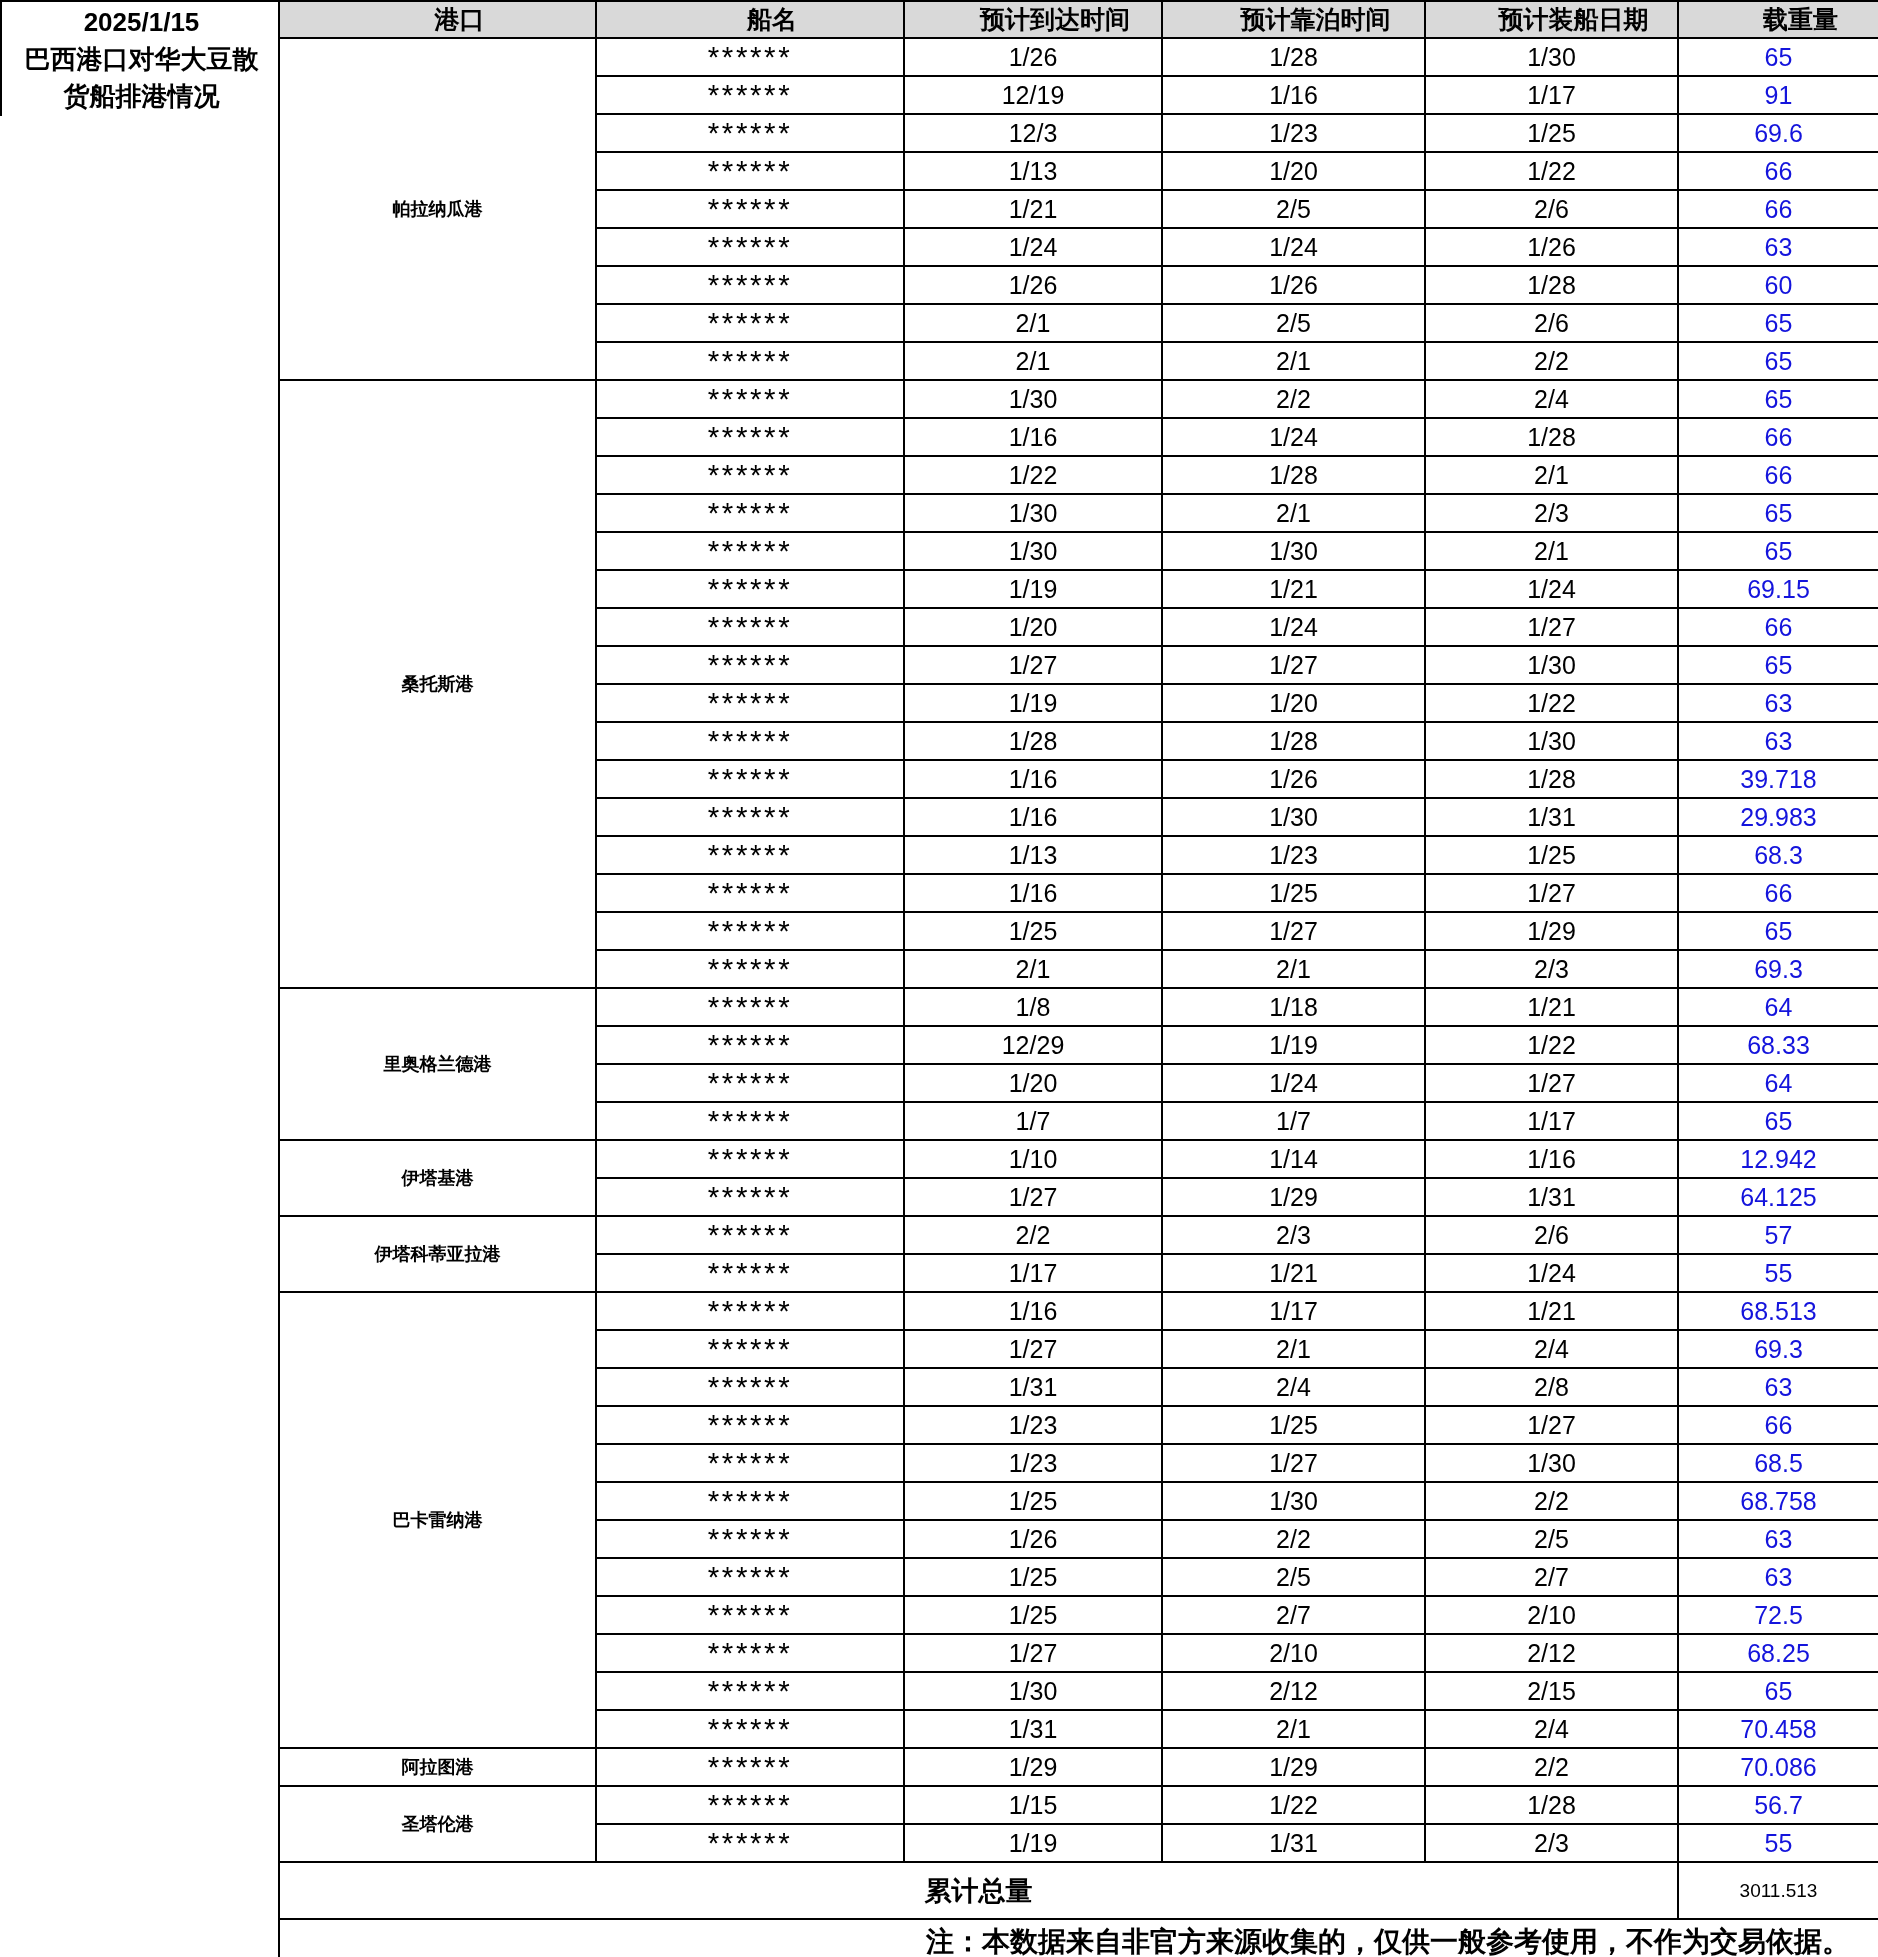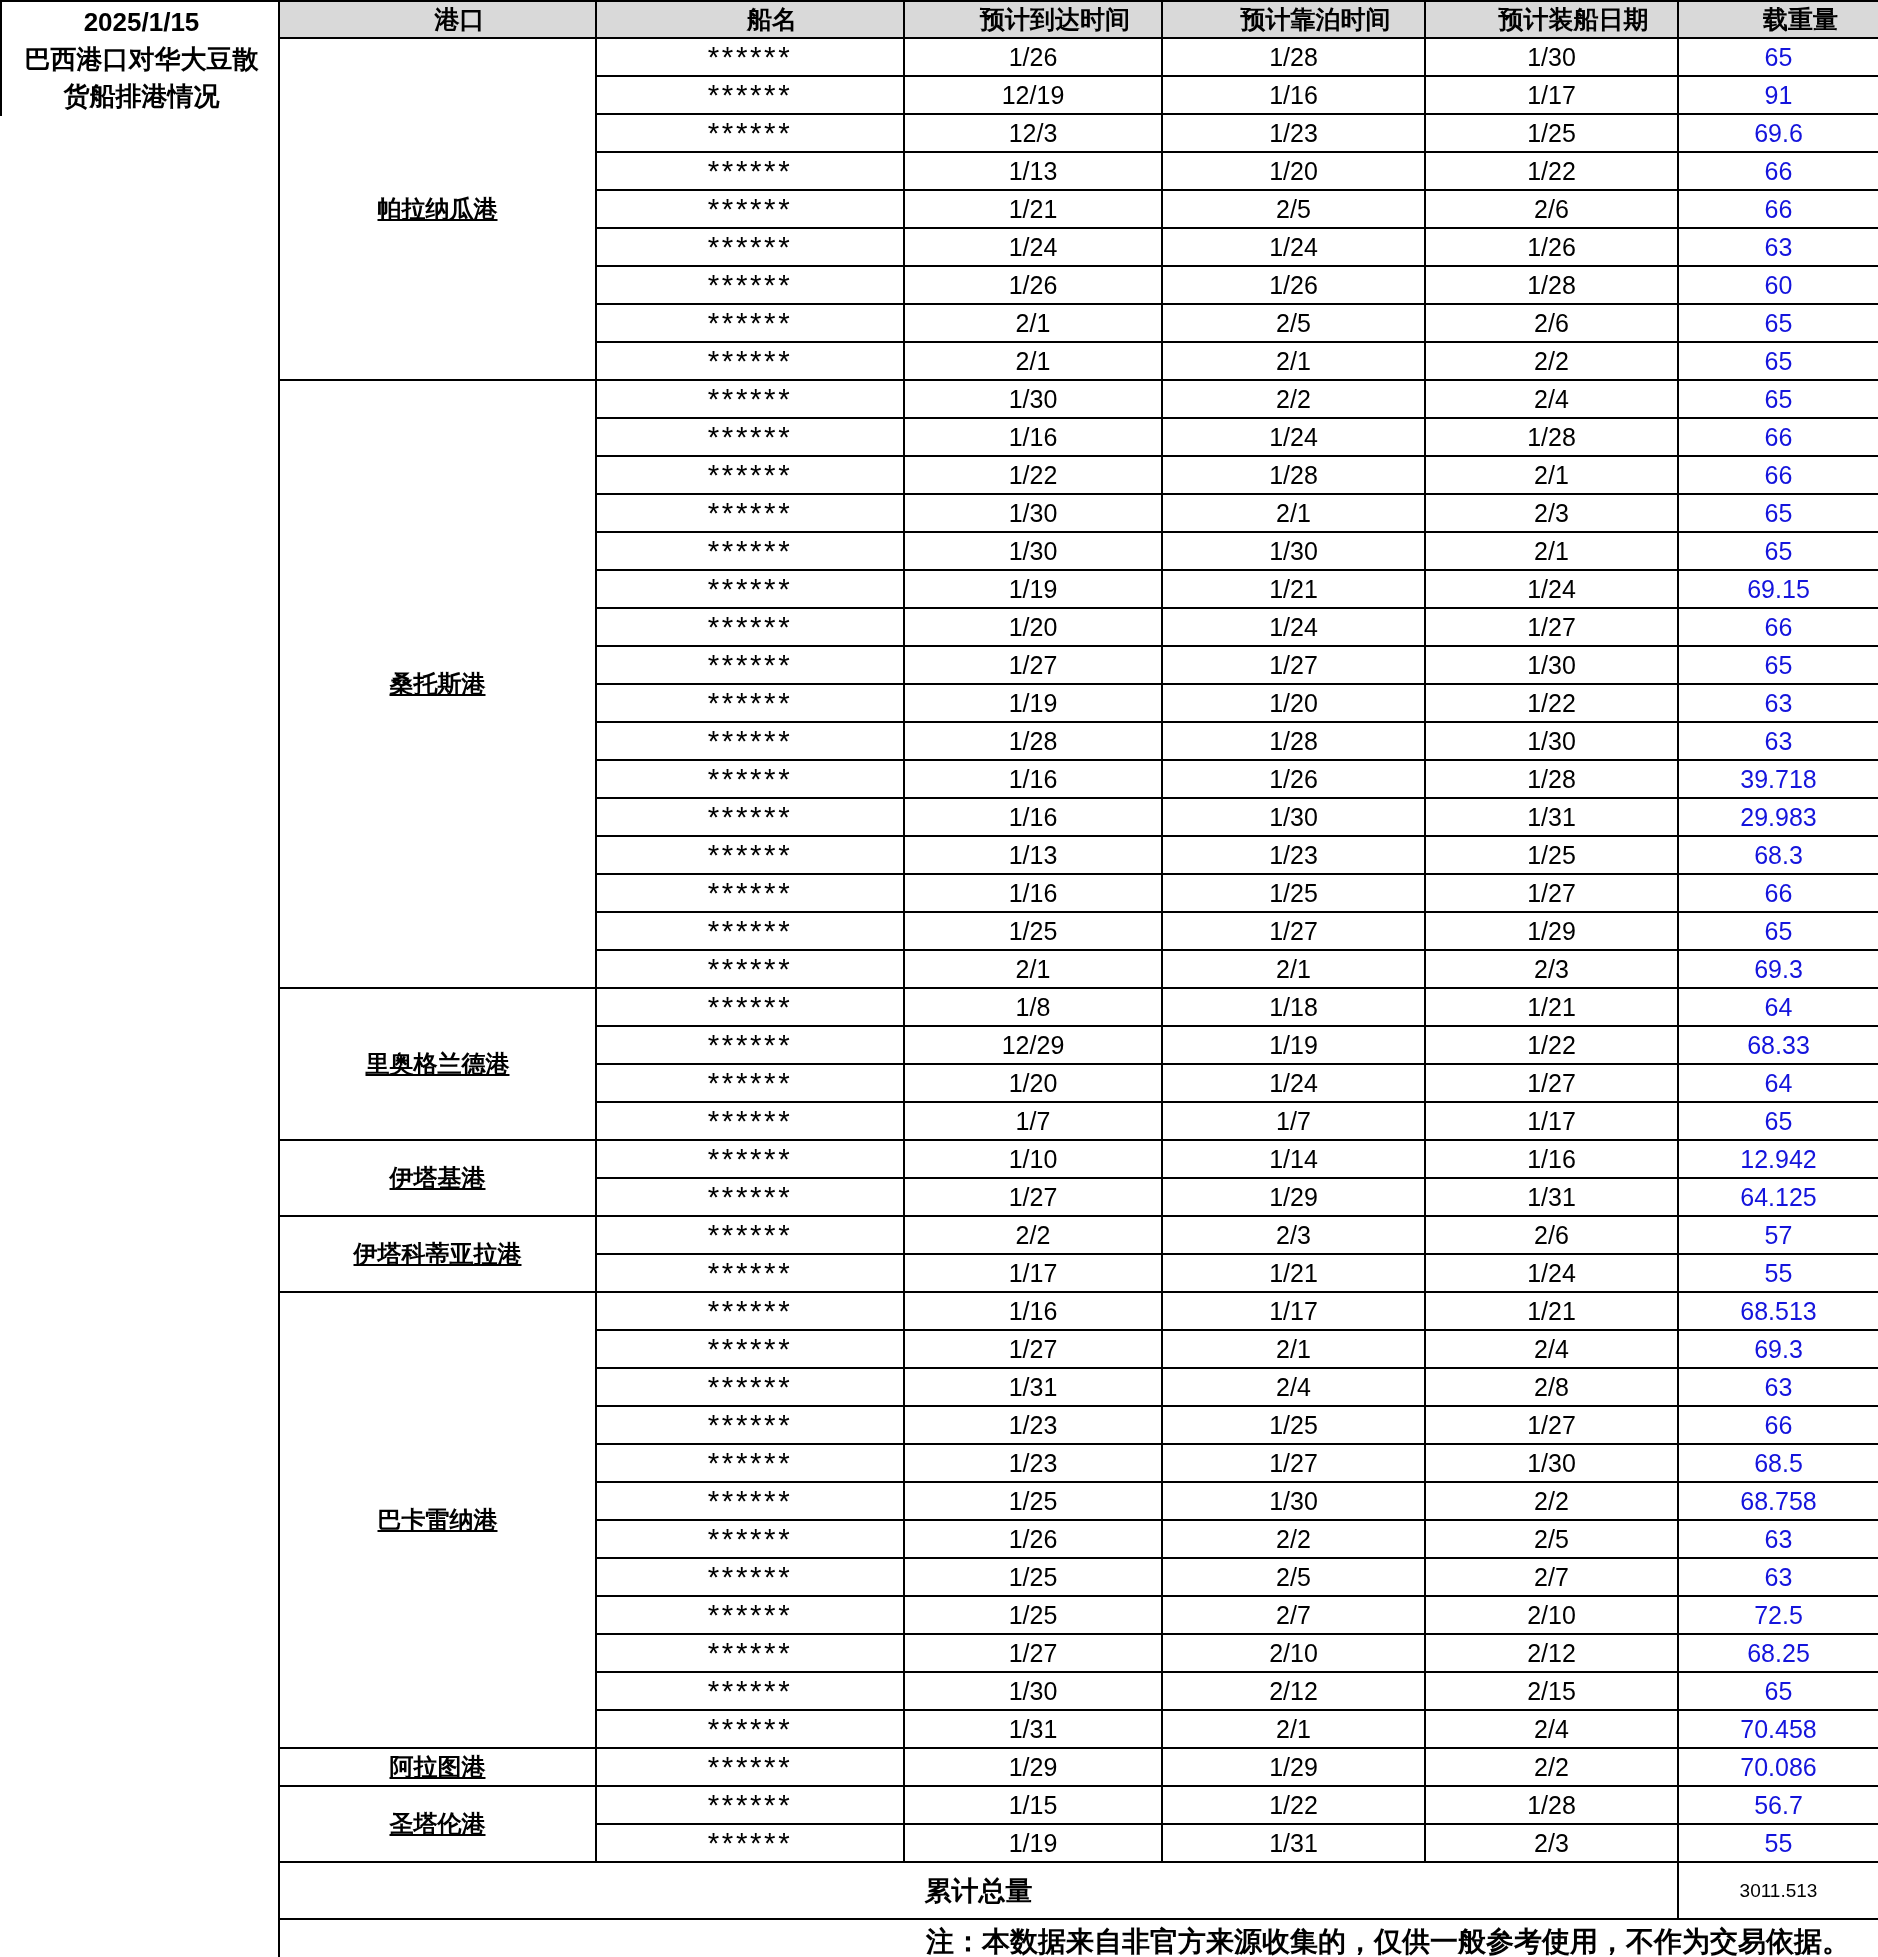--- a/index.html
+++ b/index.html
@@ -19,21 +19,21 @@
     position:absolute;left:278px;top:0;width:1600px;
     border-collapse:collapse;table-layout:fixed;
   }
   th,td{
     border:2.6px solid #000;text-align:center;vertical-align:middle;padding:0;
     overflow:hidden;white-space:nowrap;
   }
   thead tr{height:37px;}
   thead th{background:var(--header-bg,#d9d9d9);font-size:25px;font-weight:700;padding-left:44px;}
   tbody tr{height:38px;}
-  td.port-cell{font-size:24px;font-weight:700;text-decoration:underline;}
+  td.port-cell{font-size:18px;font-weight:700;}
   td.ship-name-cell{font-size:29.5px;letter-spacing:2.6px;}
   td.eta-cell,td.berth-cell,td.load-date-cell{font-size:25px;}
   td.dwt-cell{font-size:25px;color:var(--accent-blue,#1414dc);margin-left:36px;}
   tr.total-row{height:57px;}
   td.total-label-cell{font-size:27px;font-weight:700;}
   td.total-value-cell{font-size:19px;font-weight:400;}
   tr.note-row{height:46px;}
   td.note-cell{font-size:28px;font-weight:700;text-align:right;padding-right:28px;}
 </style>
 </head>

